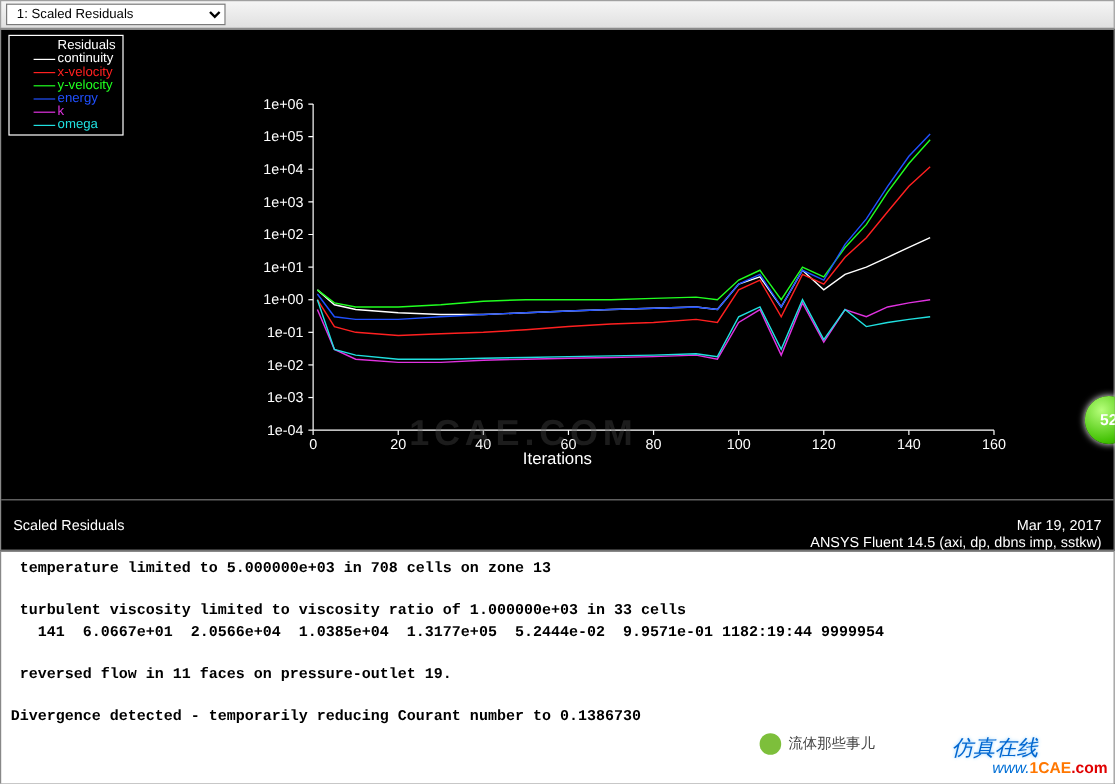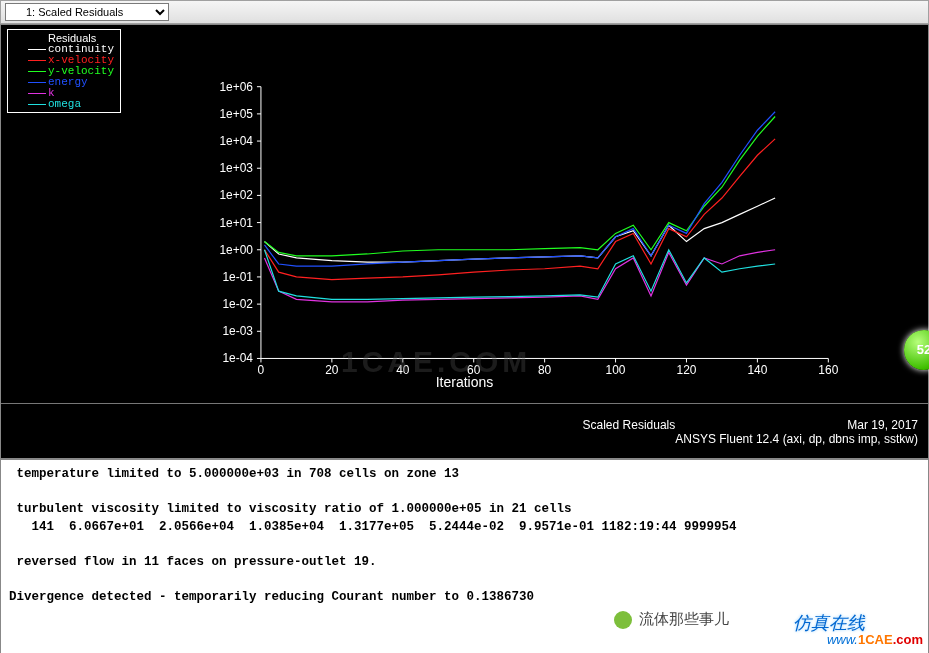--- a/index.html
+++ b/index.html
@@ -13,26 +13,26 @@
   }
   .toolbar {
     height: 24px;
     background: linear-gradient(#f5f5f5, #e0e0e0);
     border: 1px solid #a0a0a0;
     display: flex;
     align-items: center;
     padding-left: 4px;
   }
   .dropdown {
-    width: 164px;
+    width: 183px;
     height: 18px;
     font-size: 11px;
     background: #fff;
     border: 1px solid #7a7a7a;
-    padding-left: 16px;
+    padding-left: 4px;
   }
   .plot-area {
     position: relative;
     height: 435px;
     background: #000;
     border: 1px solid #888;
   }
   .legend {
     position: absolute;
     top: 4px; left: 6px;
@@ -44,21 +44,21 @@
     color: #fff;
     font-family: Arial, sans-serif;
     font-size: 11px;
     padding-left: 20px;
   }
   .legend-row {
     display: flex;
     align-items: center;
     font-size: 11px;
     line-height: 11px;
-    font-family: Liberation Mono, monospace;
+    font-family: Liberation Sans, sans-serif;
   }
   .legend-swatch {
     width: 18px;
     height: 1px;
     margin-right: 2px;
   }
   .chart-svg {
     position: absolute;
     top: 0; left: 0;
     width: 100%; height: 100%;
@@ -69,24 +69,24 @@
     left: 0; right: 0;
     text-align: center;
     color: #fff;
     font-size: 14px;
   }
   .footer-bar {
     position: absolute;
     bottom: 0; left: 0; right: 0;
     color: #fff;
     font-size: 12px;
-    height: 55px;
+    height: 42px;
     border-top: 1px solid #777;
     display: flex;
-    justify-content: flex-end;
+    justify-content: space-between;
     align-items: flex-start;
     padding: 14px 10px 0 10px;
   }
   .footer-right { text-align: right; font-size: 12px; }
   .console {
     height: 240px;
     background: #fff;
     border: 1px solid #888;
     font-family: "Courier New", monospace;
     font-size: 12.5px;
@@ -129,21 +129,21 @@
     position: absolute;
     bottom: 18px; right: 64px;
     font-size: 18px;
     color: #0066d0;
     font-style: italic;
     text-shadow: 0 0 3px #8cf;
   }
   .wm-d {
     position: absolute;
     bottom: 24px; right: 200px;
-    font-size: 15px;
+    font-size: 12px;
     color: #444;
   }
 </style>
 </head>
 <body>
 
 <div class="toolbar">
   <select class="dropdown">
     <option>1: Scaled Residuals</option>
   </select>
@@ -228,29 +228,29 @@
       <path d="M263.5625 220.9927086277799 L277.8125 240.0745897461532 L295.625 242.23623776325337 L331.25 242.23623776325337 L366.875 240.0745897461532 L402.5 238.24694238923746 L438.125 236.6637622367466 L473.75 235.2672983739331 L509.375 234.0181188816267 L545 232.88809857680712 L580.625 231.8564708645265 L598.4375 234.0181188816267 L616.25 212.7745897461532 L634.0625 204.55647086452652 L651.875 231.8564708645265 L669.6875 201.14564335511994 L687.5 209.36376223674662 L705.3125 179.41811888162667 L723.125 158.17458974615323 L740.9375 130.8745897461532 L758.75 105.73623776325337 L776.5625 87.13835198289985 " stroke="#2050ff" fill="none" stroke-width="1.2"></path>
       <path d="M263.5625 234.0181188816267 L277.8125 267.3745897461532 L295.625 275.59270862777987 L331.25 278.2383519828998 L366.875 278.2383519828998 L402.5 276.4107046259841 L438.125 275.59270862777987 L473.75 274.82752447349327 L509.375 274.1087444463731 L545 273.43106061067976 L580.625 272.1818811183733 L598.4375 275.59270862777987 L616.25 244.88188111837331 L634.0625 234.0181188816267 L651.875 272.1818811183733 L669.6875 228.44564335511993 L687.5 261.3181188816267 L705.3125 234.0181188816267 L723.125 240.0745897461532 L740.9375 231.8564708645265 L758.75 228.44564335511993 L776.5625 225.8 " stroke="#e032e0" fill="none" stroke-width="1.2"></path>
       <path d="M263.5625 225.8 L277.8125 267.3745897461532 L295.625 272.1818811183733 L331.25 275.59270862777987 L366.875 275.59270862777987 L402.5 274.82752447349327 L438.125 274.1087444463731 L473.75 273.43106061067976 L509.375 272.7900266939878 L545 272.1818811183733 L580.625 271.0518608135538 L598.4375 273.43106061067976 L616.25 240.0745897461532 L634.0625 231.8564708645265 L651.875 267.3745897461532 L669.6875 225.8 L687.5 259.1564708645265 L705.3125 234.0181188816267 L723.125 248.29270862777992 L740.9375 244.88188111837331 L758.75 242.23623776325337 L776.5625 240.0745897461532 " stroke="#20e0e0" fill="none" stroke-width="1.2"></path>
     </svg>
   <div class="wm-a">1CAE.COM</div>
   <div class="x-title">Iterations</div>
   <div class="footer-bar">
     <div>Scaled Residuals</div>
     <div class="footer-right">
       <div>Mar 19, 2017</div>
-      <div>ANSYS Fluent 12.4 (axi, dp, dbns imp, sstkw)</div>
+      <div>ANSYS Fluent 14.5 (axi, dp, dbns imp, sstkw)</div>
     </div>
   </div>
 </div>
 
 <div class="console" id="console">
     <div> temperature limited to 5.000000e+03 in 708 cells on zone 13</div>
     <div>&nbsp;</div>
-    <div> turbulent viscosity limited to viscosity ratio of 1.000000e+05 in 21 cells</div>
+    <div> turbulent viscosity limited to viscosity ratio of 1.000000e+03 in 33 cells</div>
     <div>   141  6.0667e+01  2.0566e+04  1.0385e+04  1.3177e+05  5.2444e-02  9.9571e-01 1182:19:44 9999954</div>
     <div>&nbsp;</div>
     <div> reversed flow in 11 faces on pressure-outlet 19.</div>
     <div>&nbsp;</div>
     <div>Divergence detected - temporarily reducing Courant number to 0.1386730</div>
   </div>
 
 <div class="badge">52</div>
 
 <div class="wm-d">

